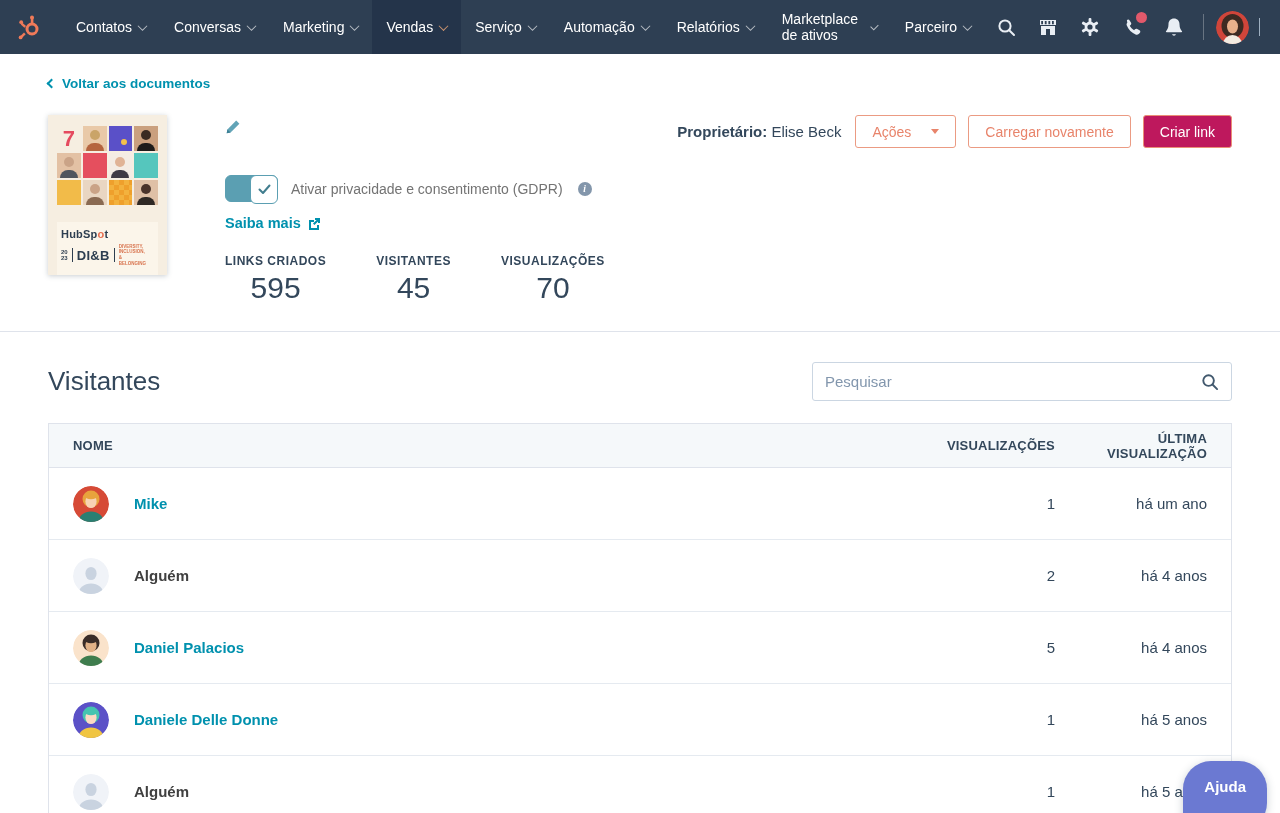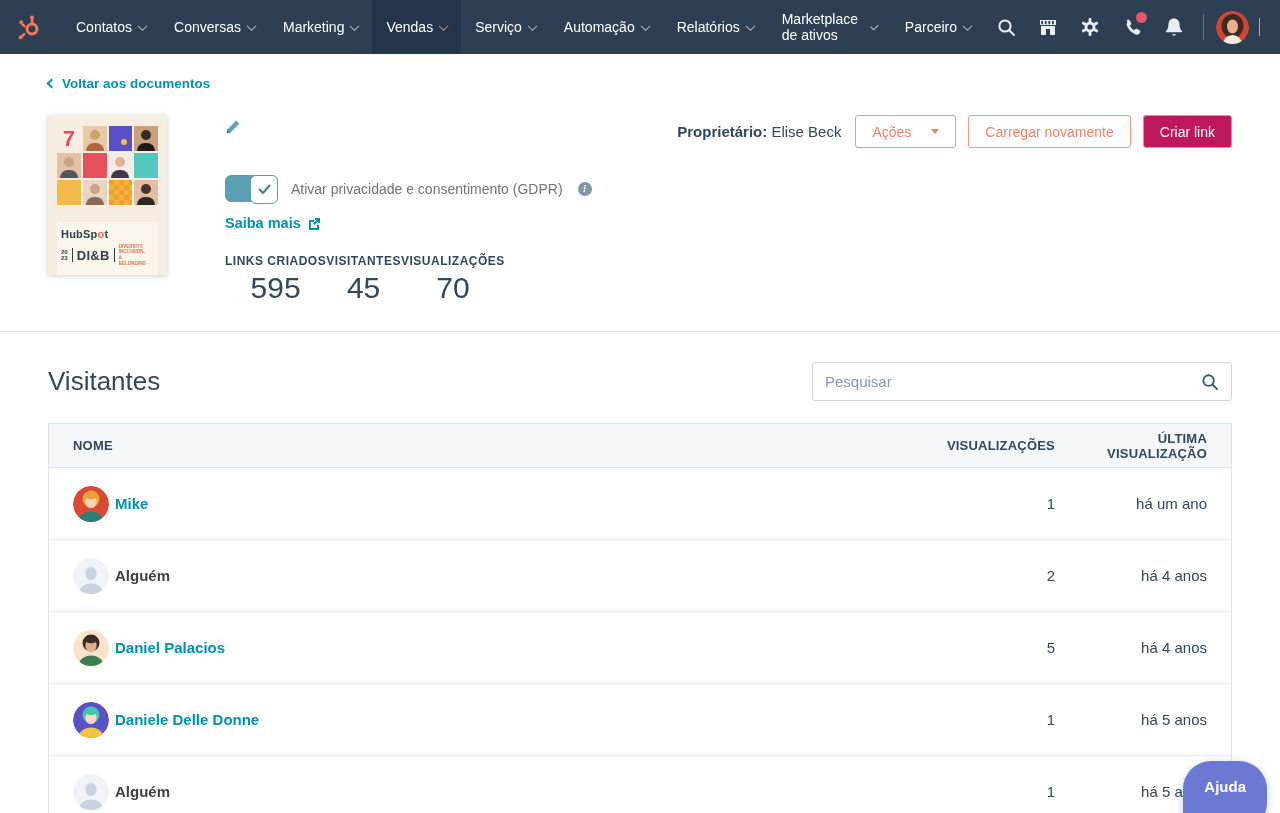--- a/index.html
+++ b/index.html
@@ -82,21 +82,21 @@
     border: 1px solid #5b9fb2; border-radius: 6px; cursor: pointer; flex: none; }
   .toggle-knob { position: absolute; right: -1px; top: -1px; width: 28px; height: 29px;
     background: #fff; border: 1px solid #5b9fb2; border-radius: 6px; display: grid; place-items: center; }
   .gdpr-label { font-size: 14px; font-weight: 500; color: #737373; }
   .info-icon { width: 14px; height: 14px; border-radius: 50%; background: #8396ab; color: #fff;
     font-size: 9.5px; font-weight: 700; display: grid; place-items: center; margin-left: 2px;
     font-family: "Liberation Serif", serif; font-style: italic; }
   .learn-more { display: inline-flex; align-items: center; gap: 7px; margin-top: 13px;
     color: #0091ae; font-size: 14.5px; font-weight: 700; cursor: pointer; }
 
-  .stats { display: flex; margin-top: 22px; }
+  .stats { display: flex; gap: 50px; margin-top: 22px; }
   .stat { text-align: center; }
   .stat-label { font-size: 12px; font-weight: 700; letter-spacing: .5px; color: #33475b; }
   .stat-value { font-size: 30px; font-weight: 300; color: #33475b; margin-top: 3px; }
 
   .section-divider { border-bottom: 1px solid #dfe3eb; margin-top: 26px; }
 
   
   .visitors { padding: 0 48px; }
   .vis-head { display: flex; justify-content: space-between; align-items: center; margin-top: 30px; }
   .vis-title { font-size: 26px; font-weight: 400; color: #33475b; }
@@ -107,21 +107,21 @@
   .search-box input::placeholder { color: #8296ad; }
 
   .table { margin-top: 22px; border: 1px solid #dfe3eb; border-bottom: none; }
   .t-head, .t-row { display: grid; grid-template-columns: 1fr 160px 152px; }
   .t-head { background: #f5f8fa; min-height: 44px; border-bottom: 1px solid #dfe3eb; }
   .th { font-size: 13px; font-weight: 700; color: #33475b; display: flex; align-items: center;
     padding: 6px 24px; letter-spacing: .2px; }
   .th.right { justify-content: flex-end; text-align: right; }
   .t-row { height: 72px; border-bottom: 1px solid #e5eaf0; background: #fff; }
   .cell { display: flex; align-items: center; }
-  .name-cell { gap: 6px; padding-left: 24px; }
+  .name-cell { gap: 25px; padding-left: 24px; }
   .avatar { width: 36px; height: 36px; border-radius: 50%; overflow: hidden; flex: none; }
   .avatar svg { display: block; width: 36px; height: 36px; }
   .av-bg { fill: var(--bg); } .av-hair { fill: var(--hair); } .av-skin { fill: var(--skin); }
   .av-shirt { fill: var(--shirt); }
   .name { font-size: 15px; text-decoration: none; }
   .name.link { color: #0091ae; font-weight: 700; cursor: pointer; }
   .name.plain { color: #404040; font-weight: 700; cursor: default; }
   .cell.num, .cell.last { justify-content: flex-end; padding-right: 24px; font-size: 15px; color: #33475b; }
 
   

